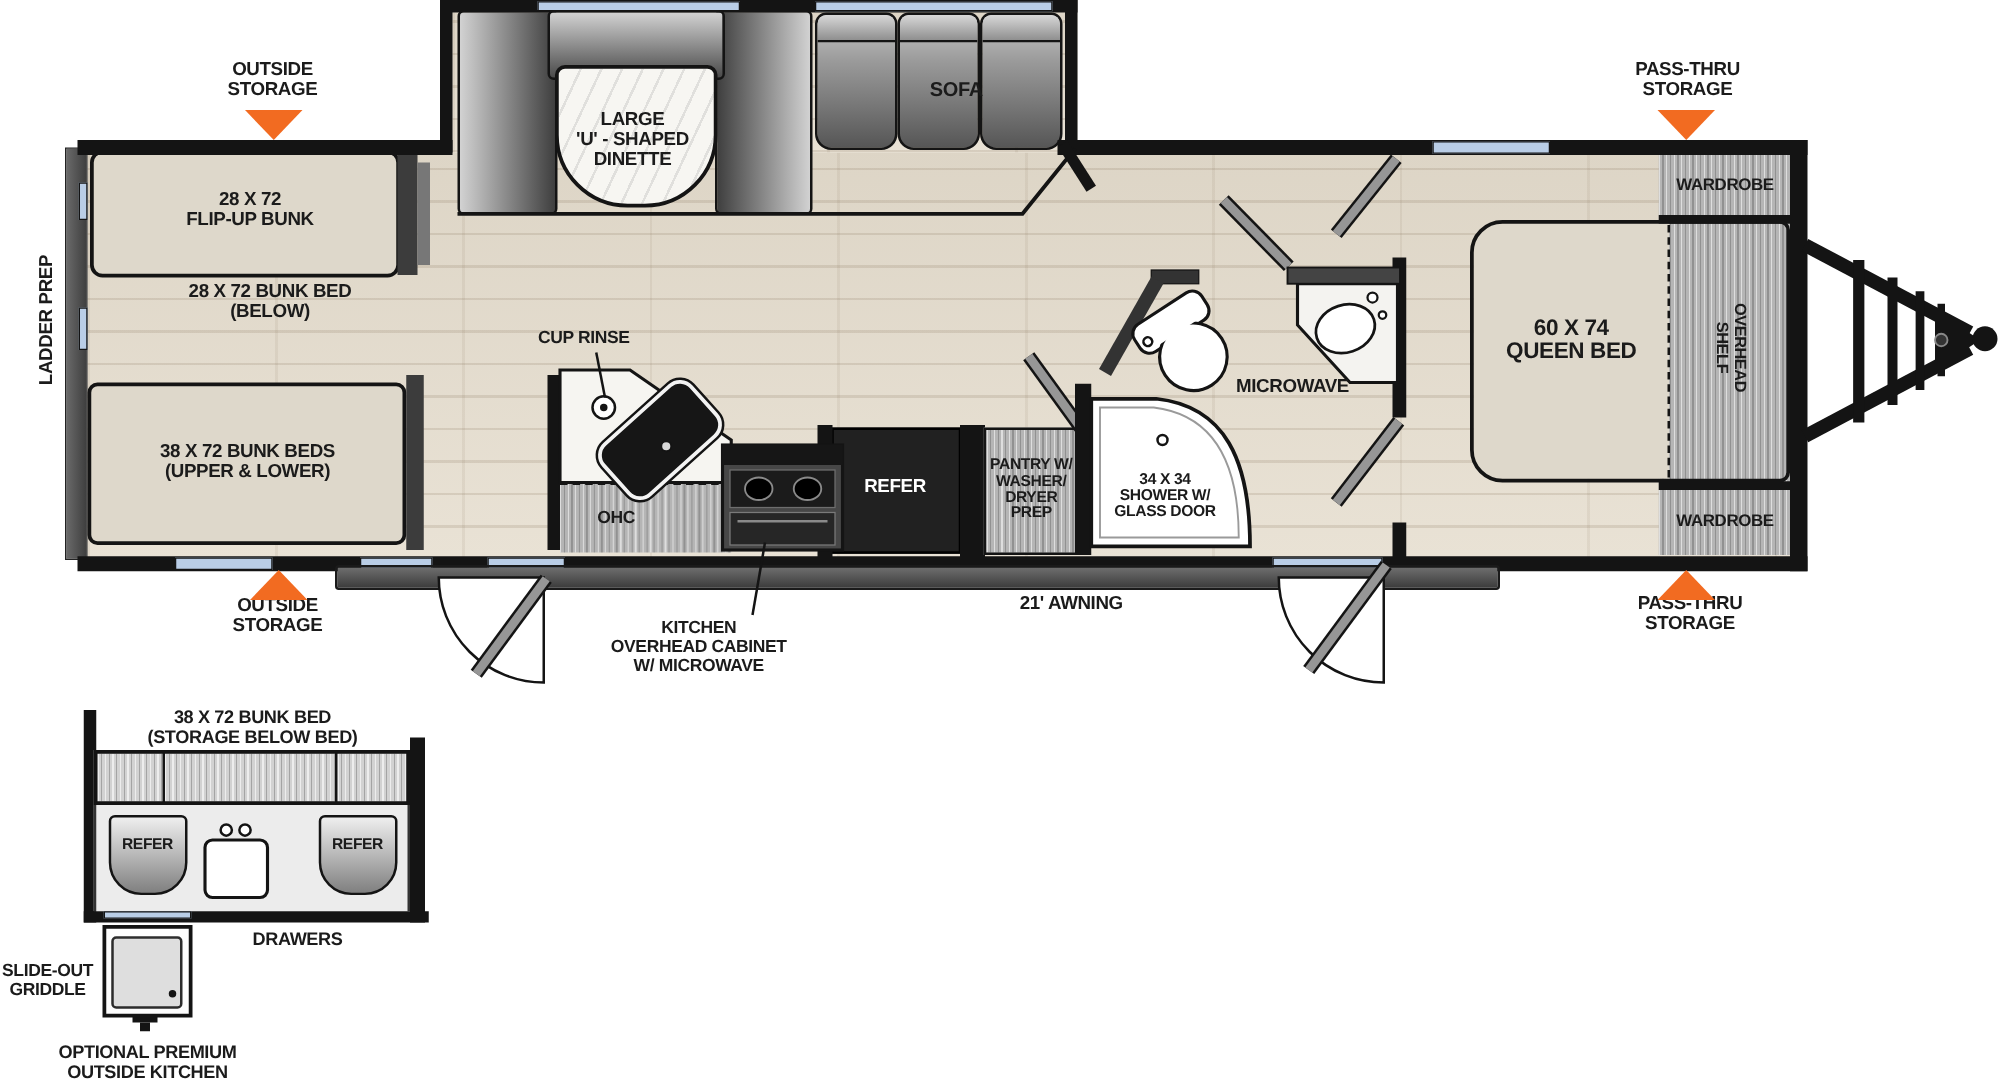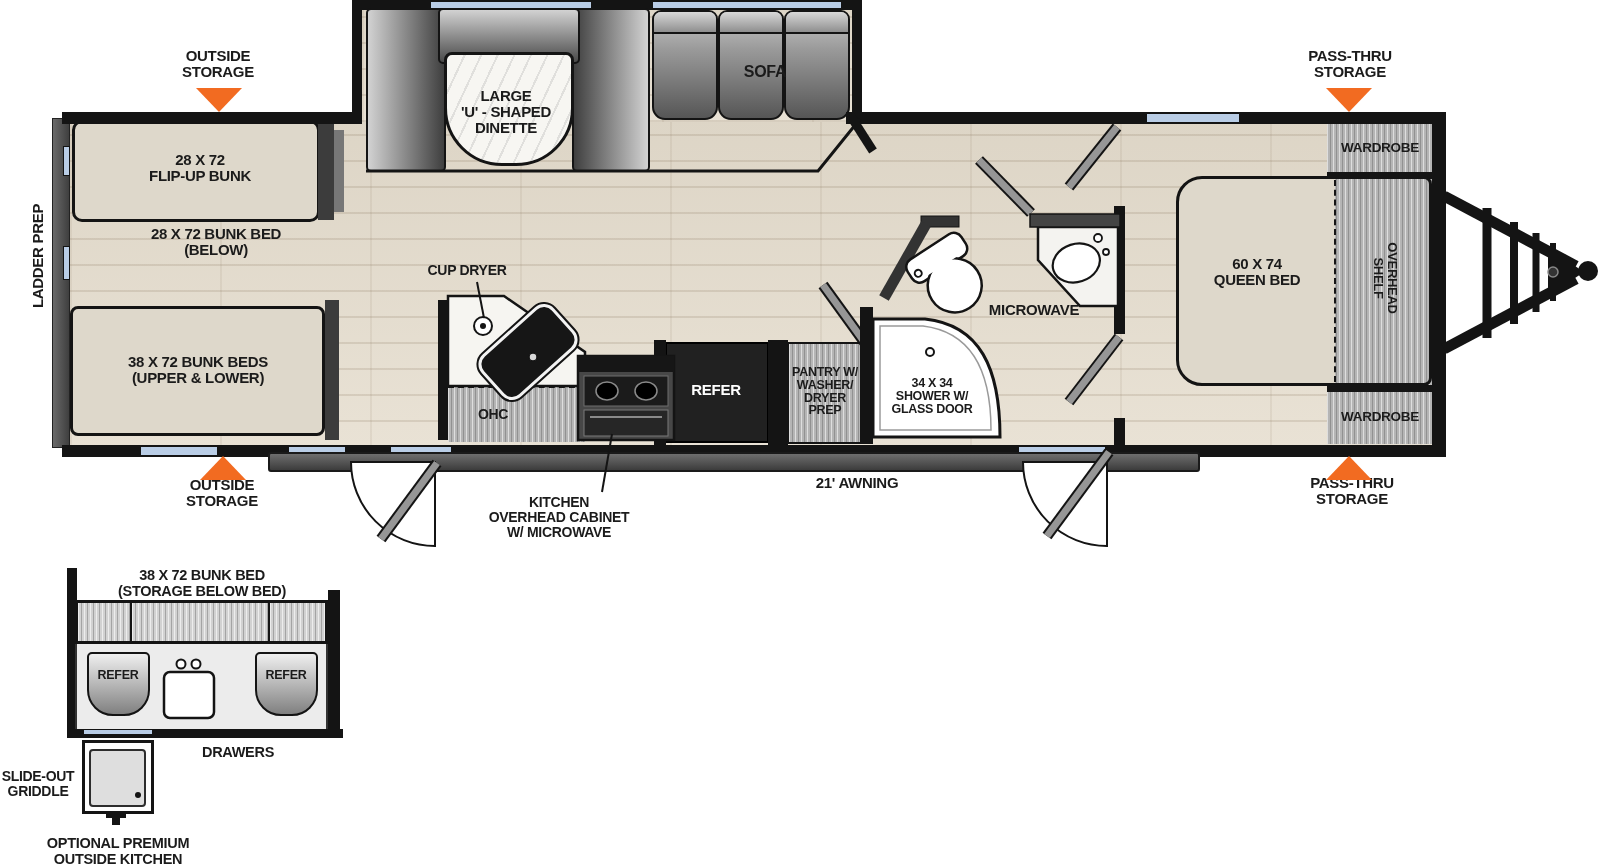--- a/index.html
+++ b/index.html
@@ -244,37 +244,37 @@
   <div class="lbl" style="left:216px;top:242px;font-size:15px;">28 X 72 BUNK BED
 (BELOW)</div>
   <div class="lbl" style="left:198px;top:370px;font-size:15px;">38 X 72 BUNK BEDS
 (UPPER &amp; LOWER)</div>
 
   <div class="lbl" style="left:506px;top:112px;font-size:15px;">LARGE
 'U' - SHAPED
 DINETTE</div>
   <div class="lbl" style="left:765px;top:72px;font-size:16px;">SOFA</div>
 
-  <div class="lbl" style="left:467px;top:270px;font-size:14px;white-space:nowrap;">CUP DRYER</div>
+  <div class="lbl" style="left:467px;top:270px;font-size:14px;white-space:nowrap;">CUP RINSE</div>
   <div class="lbl" style="left:493px;top:414px;font-size:14px;">OHC</div>
   <div class="lbl" style="left:716px;top:390px;font-size:15px;color:#ffffff;">REFER</div>
   <div class="lbl" style="left:825px;top:391px;font-size:12.5px;line-height:1.02;">PANTRY W/
 WASHER/
 DRYER
 PREP</div>
   <div class="lbl" style="left:559px;top:517px;font-size:14px;">KITCHEN
 OVERHEAD CABINET
 W/ MICROWAVE</div>
 
   <div class="lbl" style="left:932px;top:396px;font-size:12.5px;line-height:1.02;">34 X 34
 SHOWER W/
 GLASS DOOR</div>
   <div class="lbl" style="left:1034px;top:310px;font-size:15px;white-space:nowrap;">MICROWAVE</div>
 
-  <div class="lbl" style="left:1257px;top:272px;font-size:15px;">60 X 74
+  <div class="lbl" style="left:1257px;top:272px;font-size:18px;">60 X 74
 QUEEN BED</div>
   <div class="lbl" style="left:1380px;top:148px;font-size:13.5px;white-space:nowrap;">WARDROBE</div>
   <div class="lbl" style="left:1380px;top:417px;font-size:13.5px;white-space:nowrap;">WARDROBE</div>
   <div class="lbl vert-down" style="left:1385px;top:278px;font-size:13px;">OVERHEAD
 SHELF</div>
 
   <div class="lbl" style="left:857px;top:483px;font-size:15px;white-space:nowrap;">21' AWNING</div>
 
   <div class="lbl" style="left:202px;top:583px;font-size:14.5px;">38 X 72 BUNK BED
 (STORAGE BELOW BED)</div>

